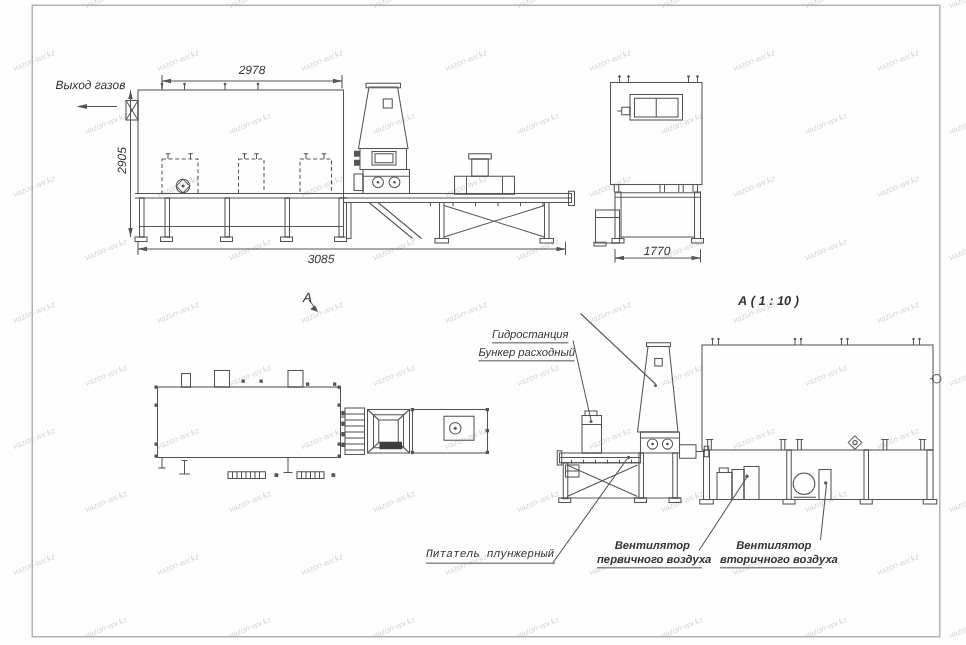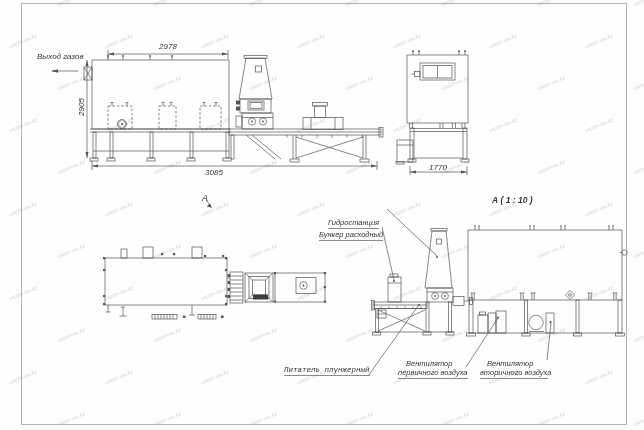--- a/index.html
+++ b/index.html
@@ -9,21 +9,21 @@
   #dwg line,#dwg rect,#dwg polygon,#dwg circle,#dwg polyline,#dwg path{stroke:#555;stroke-width:.7;fill:none;}
   #dwg .f{fill:#555;stroke:none;}
   #dwg .f2{fill:#3e3e3e;stroke:none;}
   #dwg .dash{stroke-dasharray:2.6 1.8;}
   #dwg .thin{stroke:#6d6d6d;stroke-width:.55;}
   #dwg .frame{stroke:#b3b3b3;stroke-width:1;}
   .lbl{position:absolute;font:italic 7.5px "Liberation Sans",sans-serif;color:#333;white-space:nowrap;}
   .shelf{border-bottom:1px solid #8a8a8a;padding-bottom:1px;}
   .dim{position:absolute;font:italic 8px "Liberation Sans",sans-serif;color:#333;
        text-align:center;white-space:nowrap;}
-  .ctr{text-align:left;}
+  .ctr{text-align:right;font-weight:bold;}
   .vtext{transform:rotate(-90deg);transform-origin:center center;}
   .marker{position:absolute;font:italic 9px "Liberation Sans",sans-serif;color:#333;}
   .vtitle{position:absolute;font:italic 8.5px "Liberation Sans",sans-serif;color:#333;white-space:nowrap;}
   #wm-layer{position:absolute;left:0;top:0;width:644px;height:430px;pointer-events:none;}
   .wm{position:absolute;font:italic 5.5px "Liberation Sans",sans-serif;
       color:rgba(125,125,125,.33);transform:rotate(-22deg);white-space:nowrap;}
 </style>
 </head>
 <body>
 

